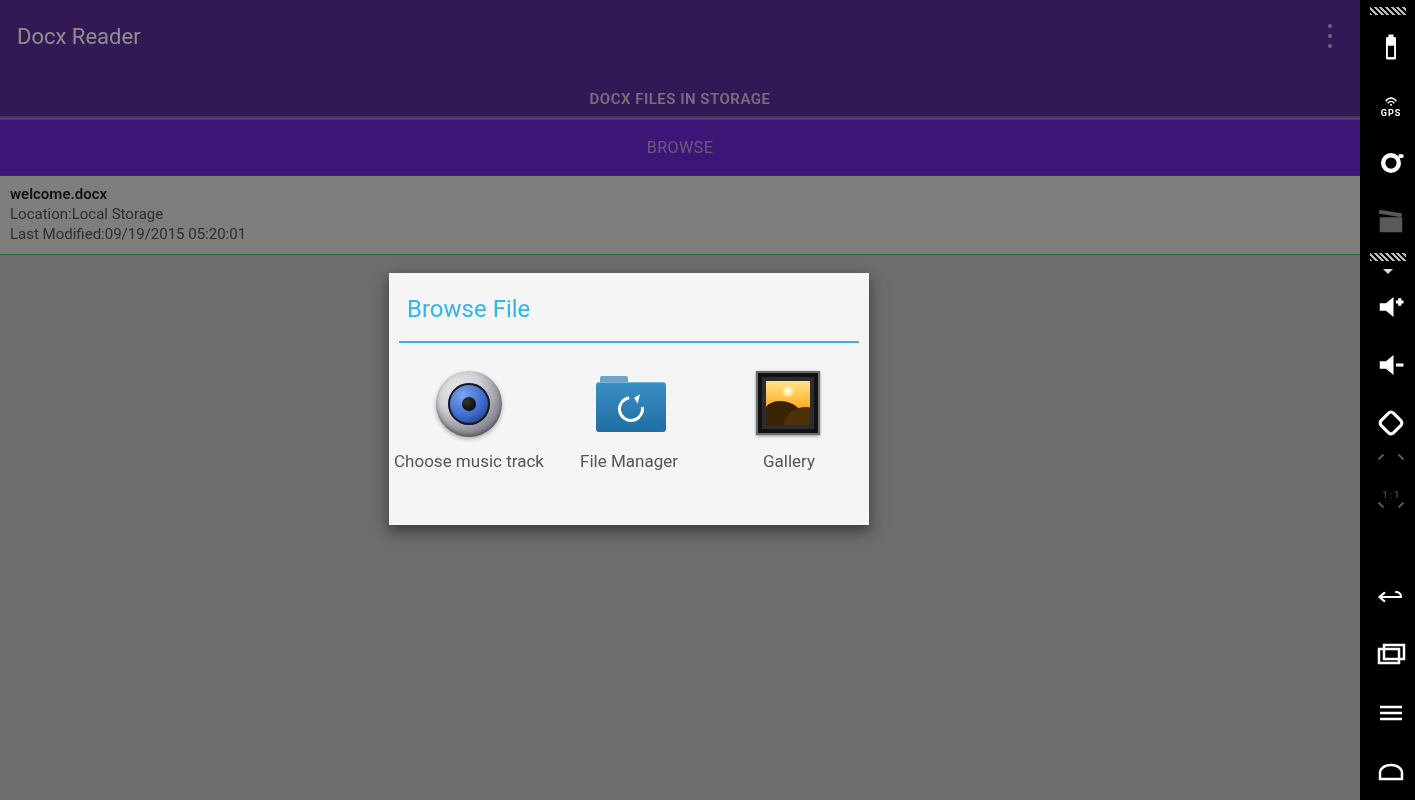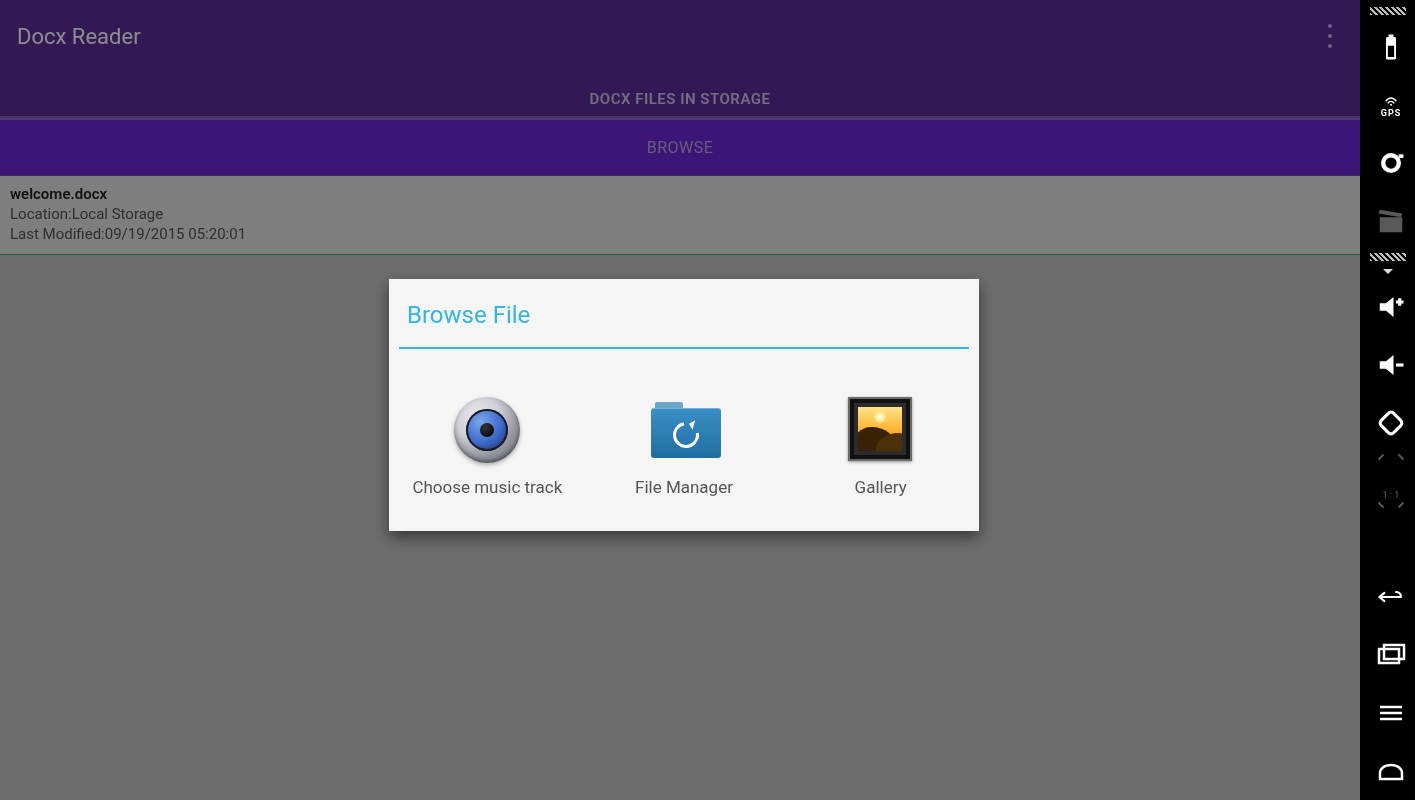--- a/index.html
+++ b/index.html
@@ -88,43 +88,43 @@
   
   .scrim {
     position: absolute;
     inset: 0;
     background: rgba(0,0,0,0.45);
   }
 
   
   .dialog {
     position: absolute;
-    top: 279px;
+    top: 273px;
     left: 389px;
-    width: 590px;
+    width: 480px;
     height: 252px;
     background: #f5f5f5;
     box-shadow: 0 6px 14px rgba(0,0,0,0.5);
   }
   .dialog-title {
     color: #33b5e5;
     font-size: 24px;
     font-weight: 400;
     padding: 22px 0 18px 18px;
   }
   .dialog-divider {
     height: 2px;
     background: #33b5e5;
     margin: 0 10px;
   }
   .dialog-options {
     display: flex;
     justify-content: space-around;
     align-items: flex-start;
-    padding-top: 48px;
+    padding-top: 28px;
   }
   .option {
     width: 180px;
     display: flex;
     flex-direction: column;
     align-items: center;
     cursor: pointer;
   }
   .option-icon {
     width: 66px;

